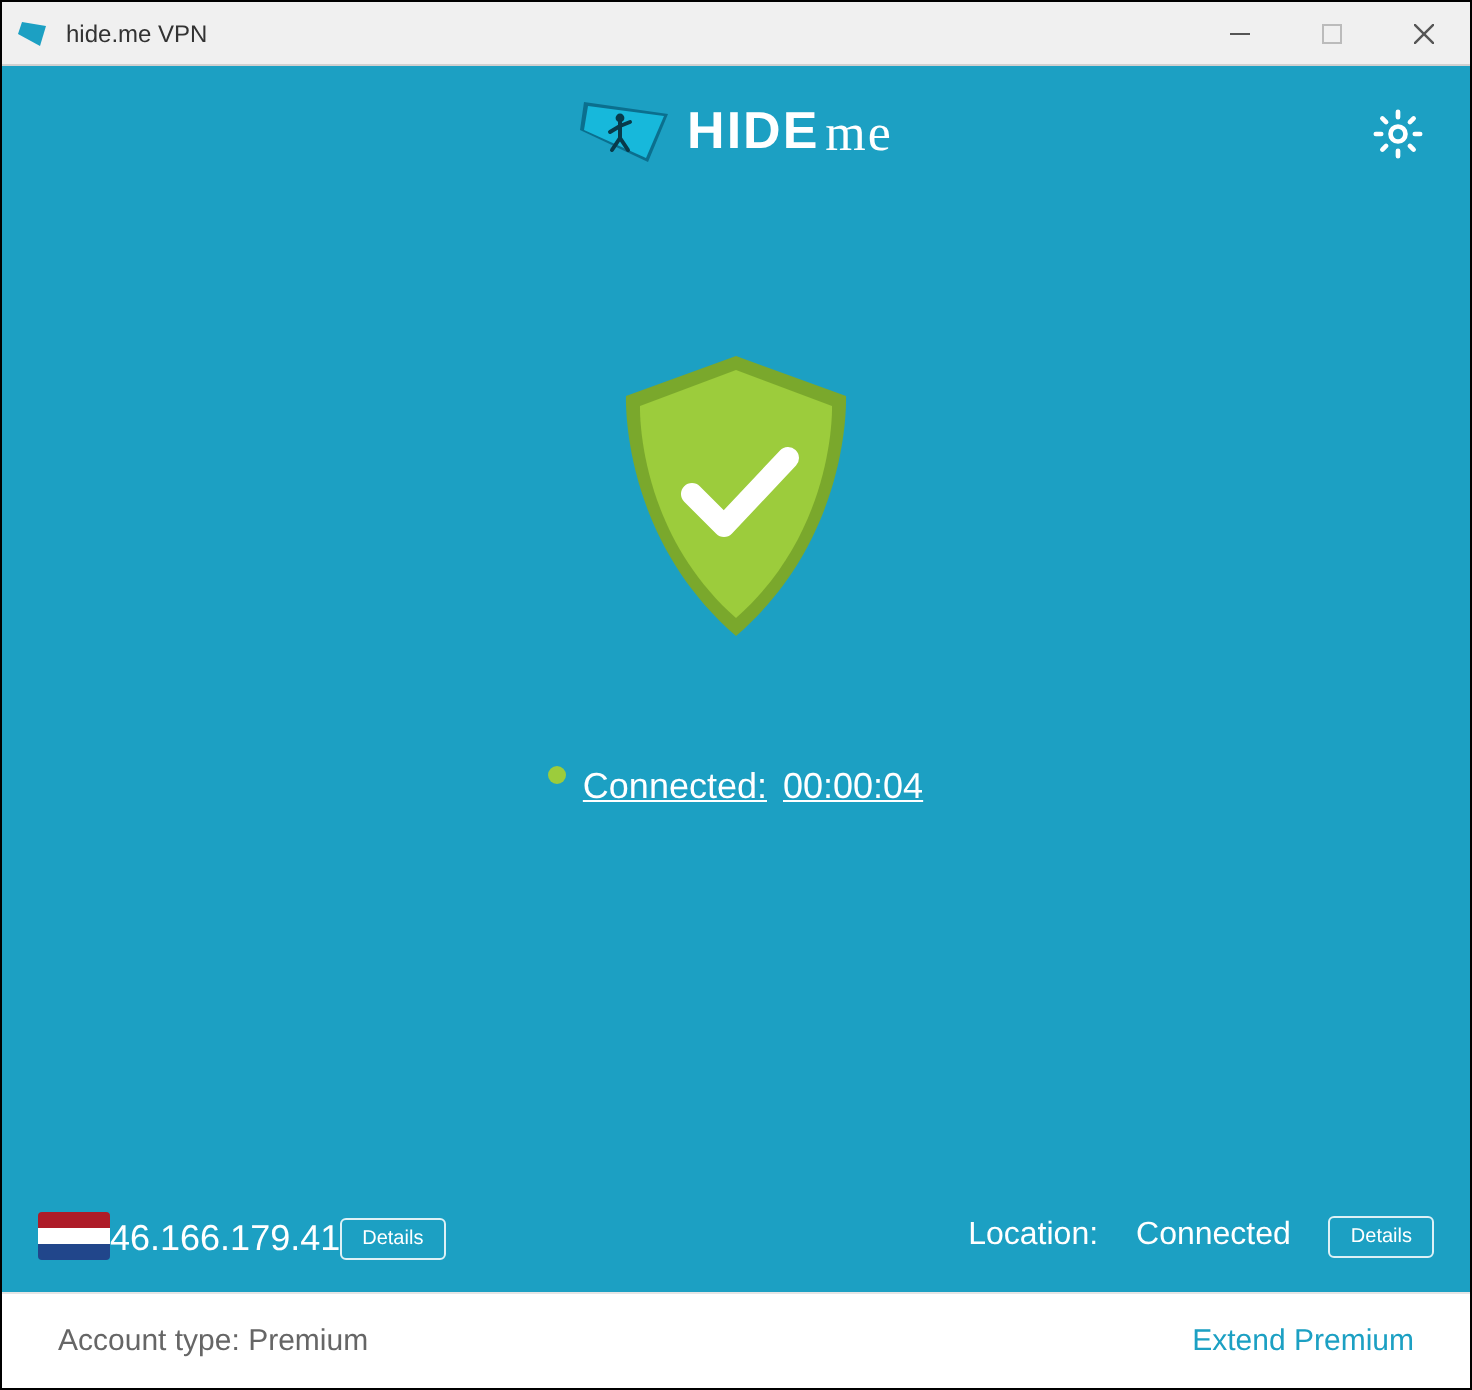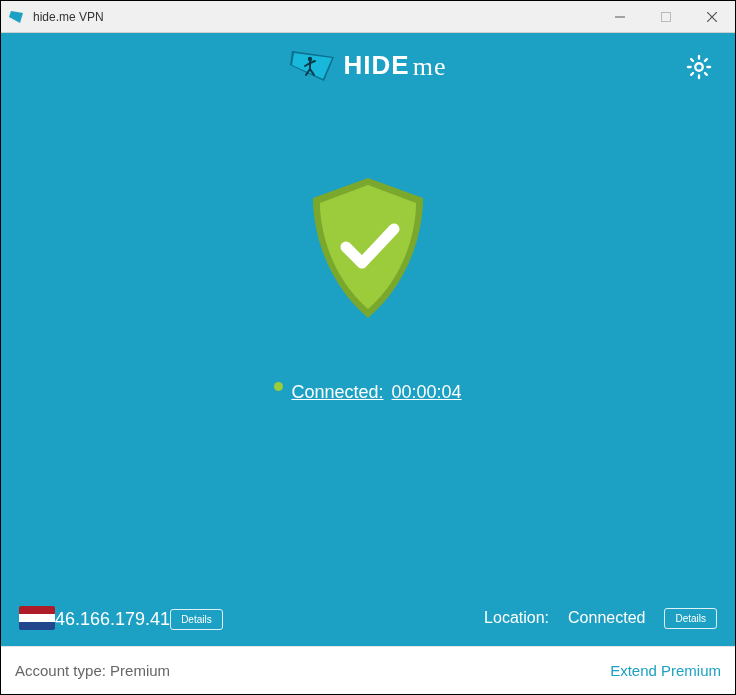--- a/index.html
+++ b/index.html
@@ -95,21 +95,21 @@
     font-size:10px;
     color:#fff;
     background:transparent;
   }
   .loc-group { display:flex; align-items:center; gap:19px; }
   .footer {
     height: 48px;
     background:#fff;
     border-top:1px solid #e5e5e5;
     display:flex; align-items:center;
-    padding: 0 14px;
+    padding: 0 28px;
     font-size:15px;
     color:#666;
     justify-content:space-between;
   }
   .extend-link { color:#1ca0c3; font-weight:400; }
 </style>
 </head>
 <body>
 
 <div class="window">

